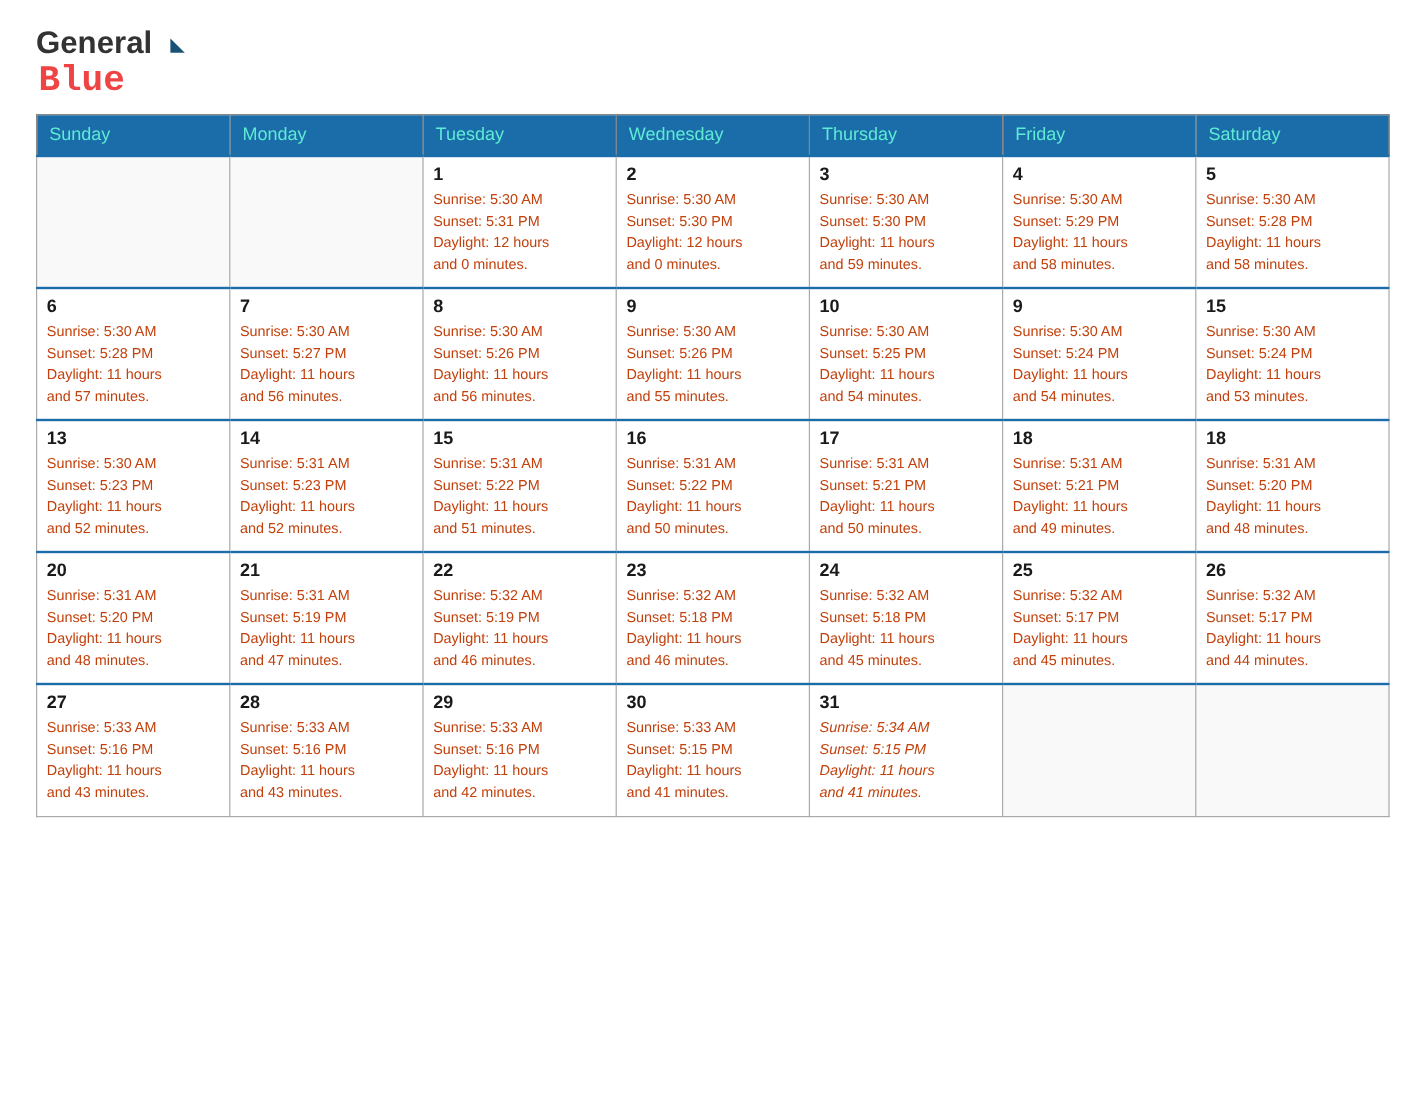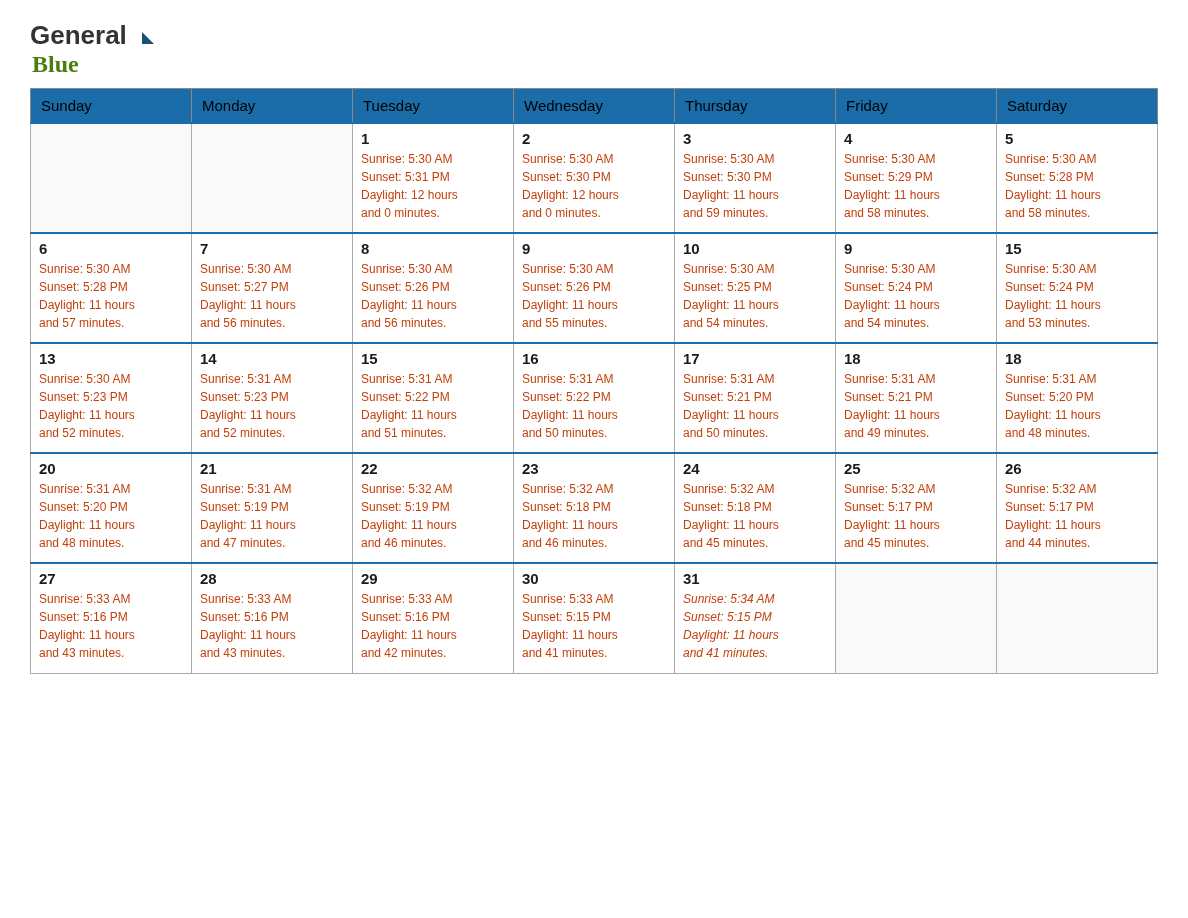--- a/index.html
+++ b/index.html
@@ -42,24 +42,24 @@
       height: 0;
       border-left: 12px solid #1a5276;
       border-top: 12px solid transparent;
       border-bottom: 0px solid transparent;
       margin-left: 2px;
       margin-top: 4px;
       display: inline-block;
     }
 
     .logo-blue {
-      font-size: 24px;
+      font-size: 30px;
       font-weight: bold;
-      color: #4d7c0f;
-      font-family: Liberation Serif, serif;
+      color: #ef4444;
+      font-family: Liberation Mono, monospace;
     }
 
     .title-section {
       text-align: right;
     }
 
     .main-title {
       font-size: 52px;
       font-weight: normal;
       color: #1a1a1a;
@@ -76,21 +76,21 @@
 
     .calendar {
       width: 100%;
       border-collapse: collapse;
       border: 1px solid #888;
       margin-top: 8px;
     }
 
     .calendar th {
       background-color: #1a6da8;
-      color: #000000;
+      color: #5eead4;
       font-size: 15px;
       font-weight: normal;
       padding: 8px 10px;
       text-align: left;
       border: 1px solid #888;
     }
 
     .calendar td {
       border: 1px solid #aaa;
       vertical-align: top;

